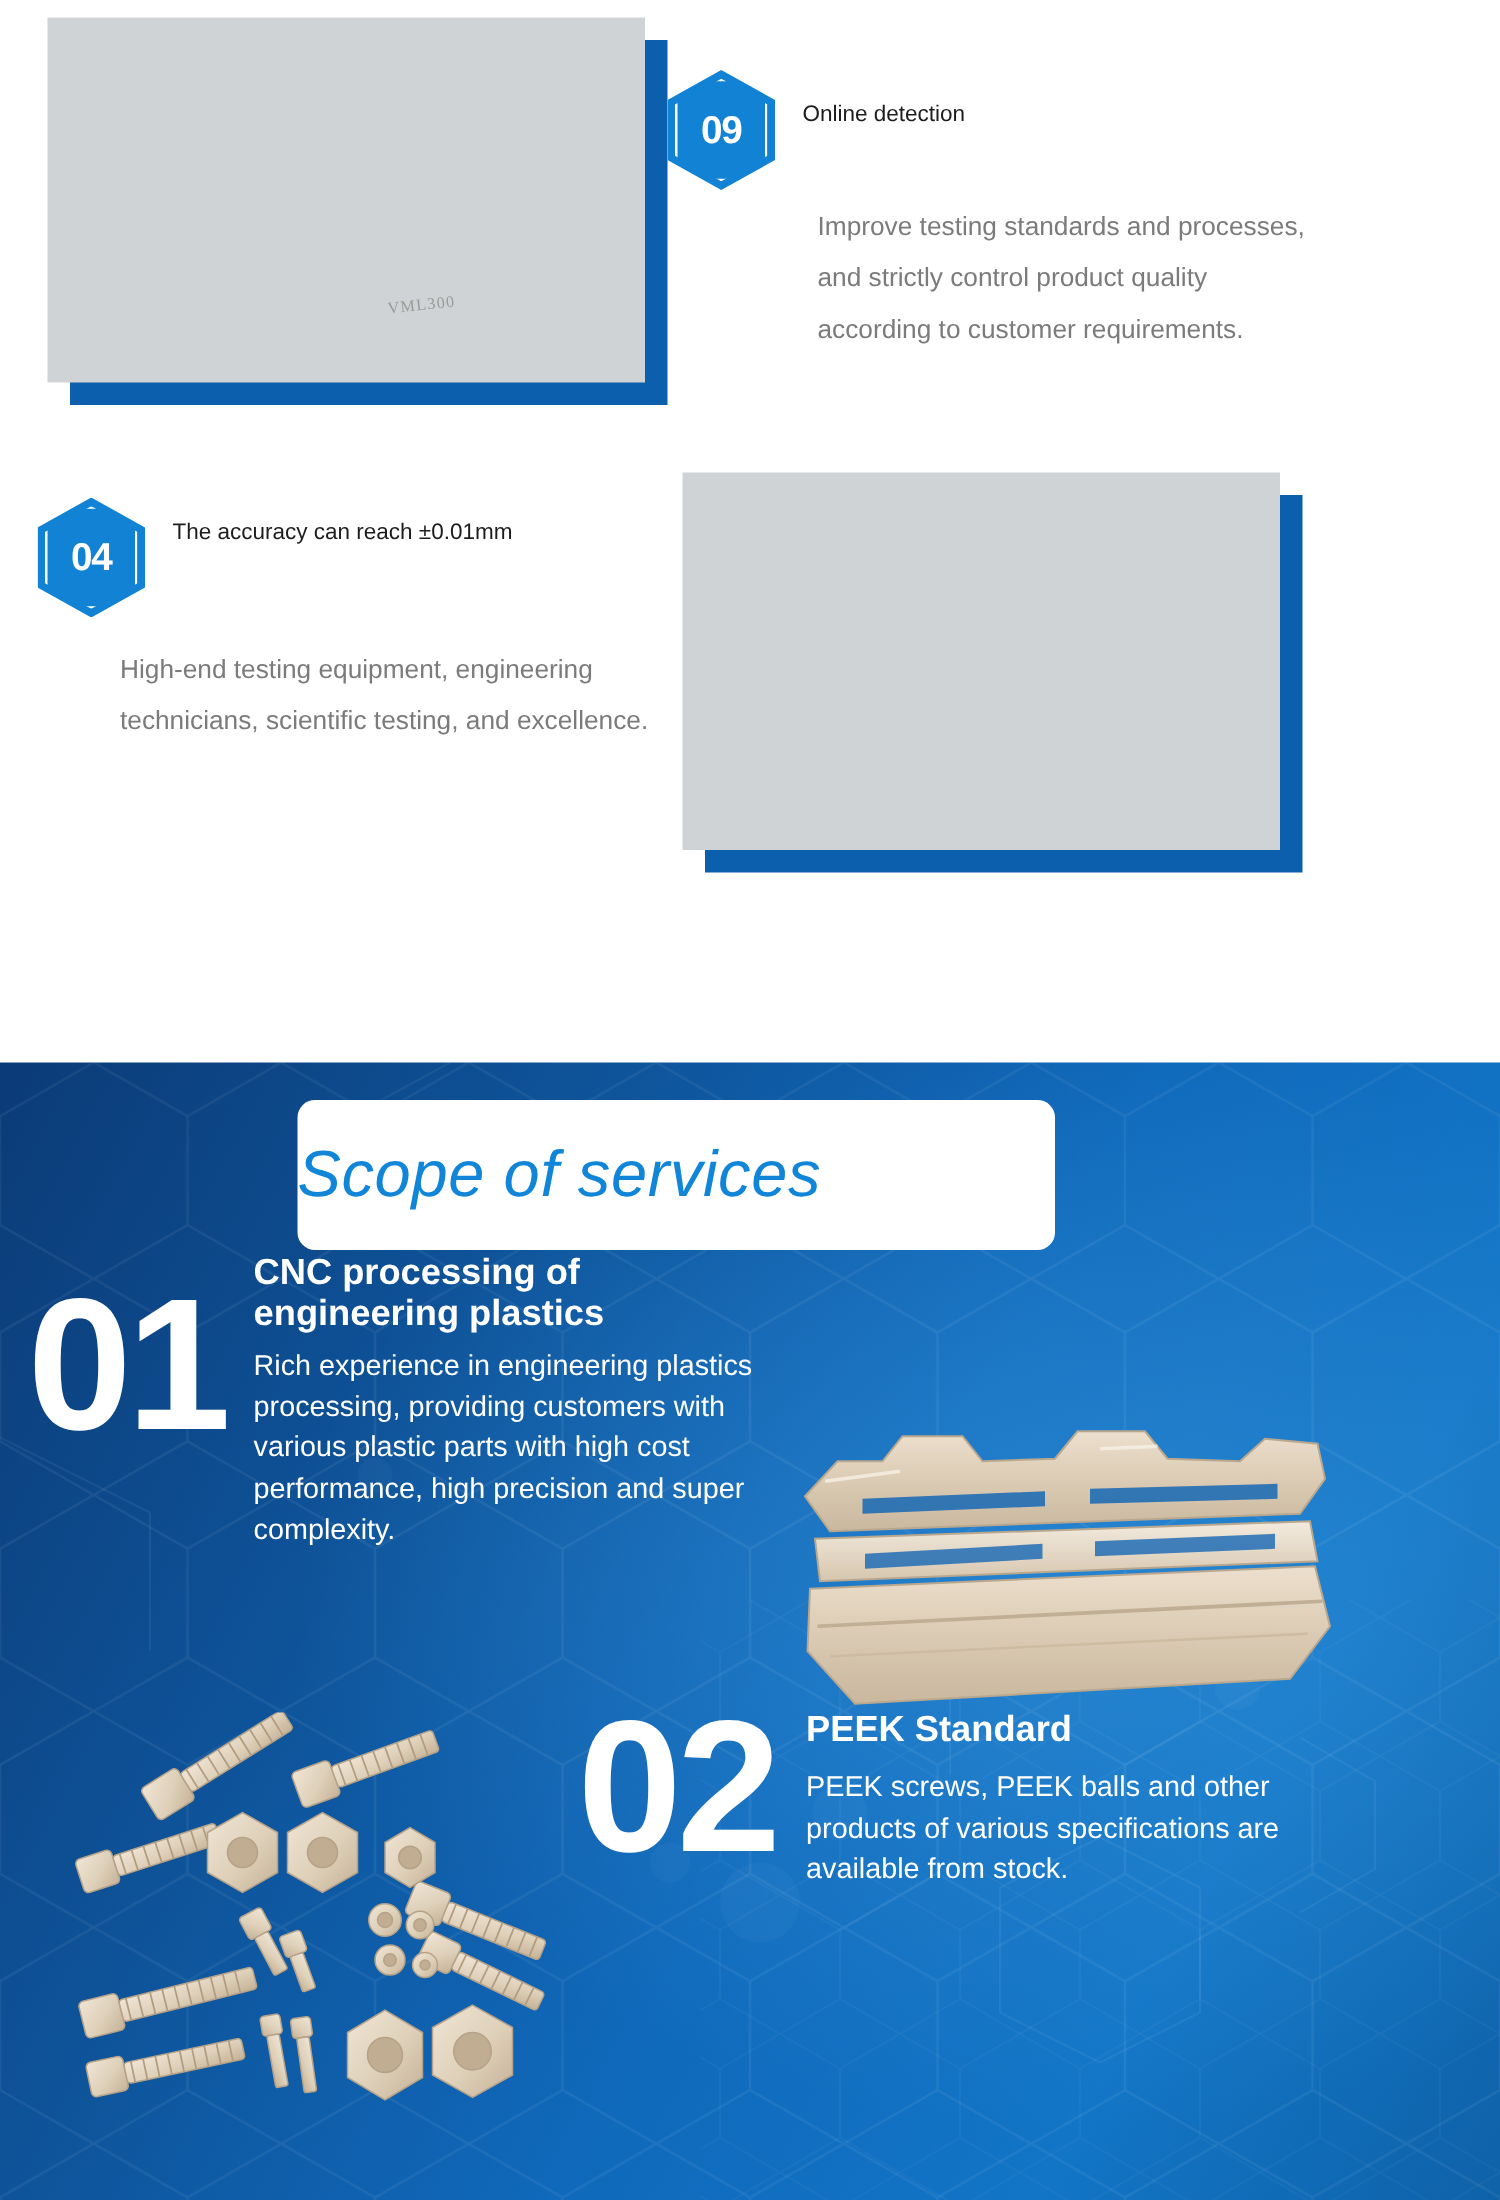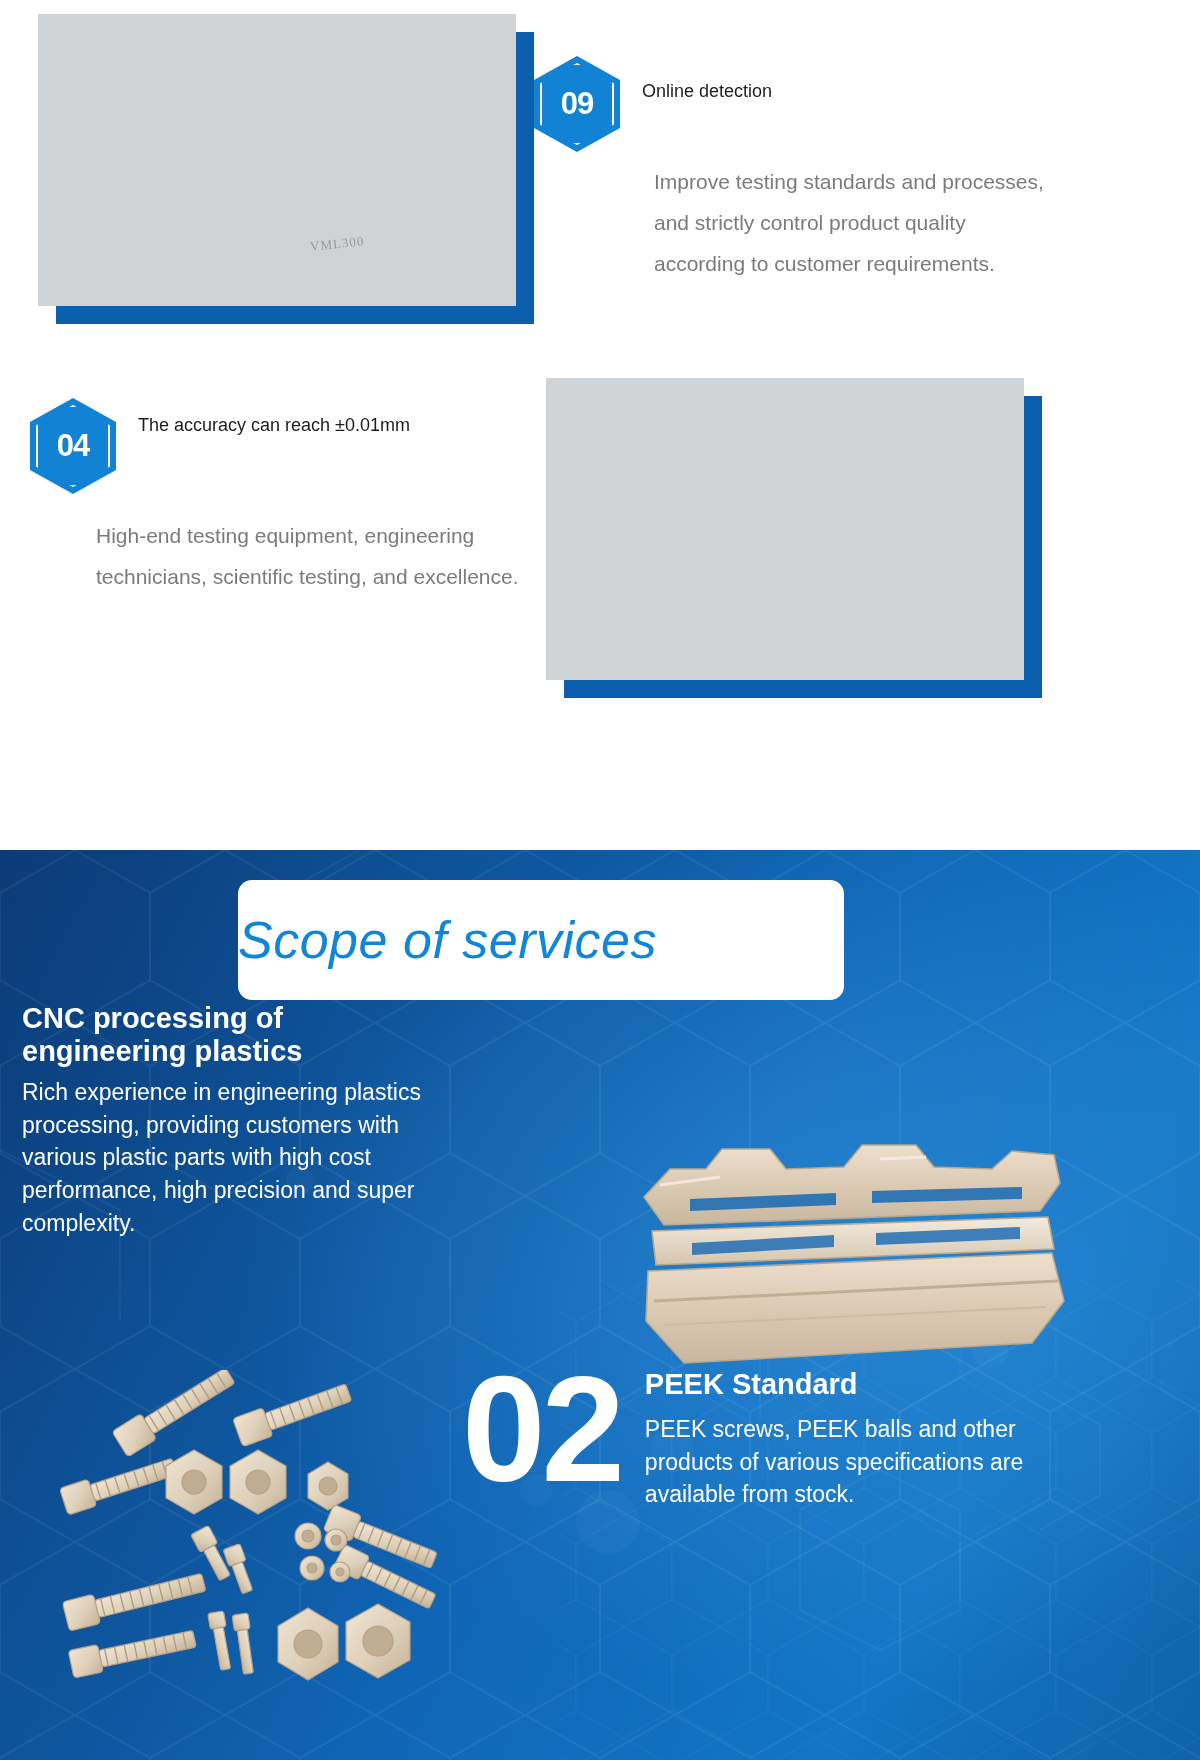--- a/index.html
+++ b/index.html
@@ -287,20 +287,23 @@
         <circle cx="300" cy="330" r="14"></circle>
       </g>
     </svg>
   </div>
 
   <div class="title-card" style="top:30px;left:238px;">
     <span class="title-text">Scope of services</span>
   </div>
 
   <div id="svc-01">
+    <div class="num-col">
+      <div class="big-num">01</div>
+    </div>
     <div class="txt-col">
       <div class="svc-head">CNC processing of engineering plastics</div>
       <div class="svc-body">Rich experience in engineering plastics processing, providing customers with various plastic parts with high cost performance, high precision and super complexity.</div>
     </div>
   </div>
 
   <div id="peek-part">
     <svg viewBox="0 0 440 260" width="440" height="260" aria-hidden="true">
       <defs>
         <linearGradient id="peekg" x1="0" y1="0" x2="0" y2="1">

